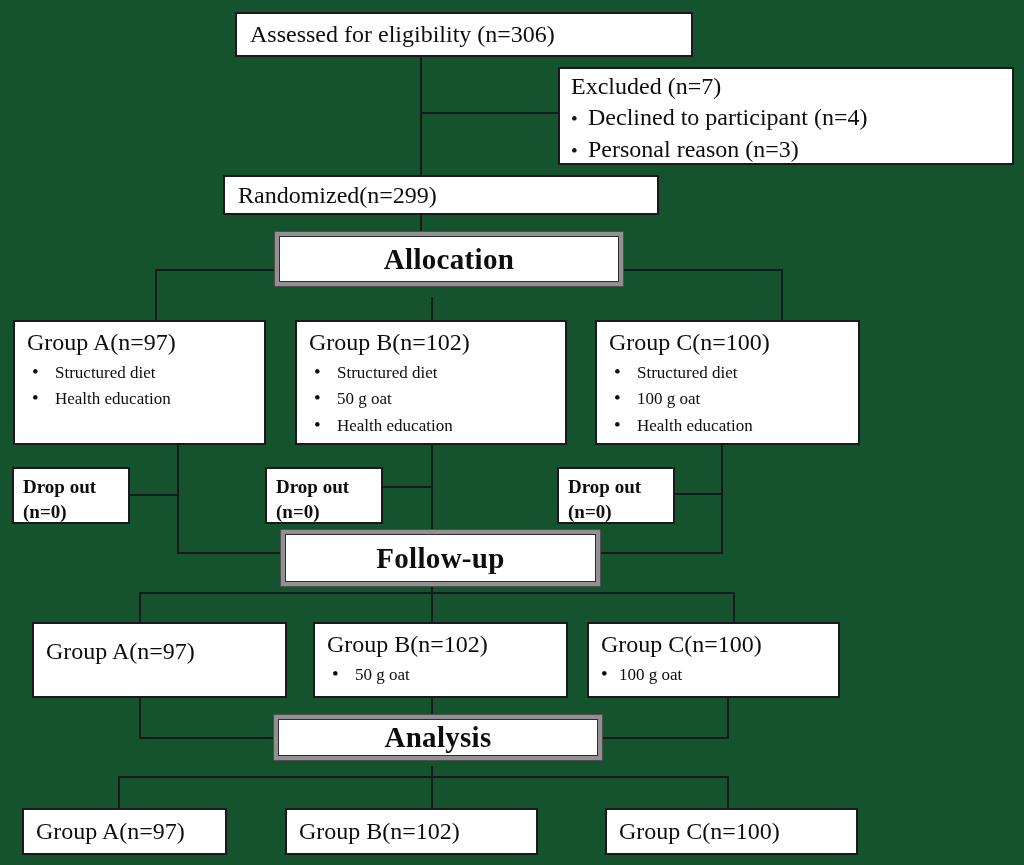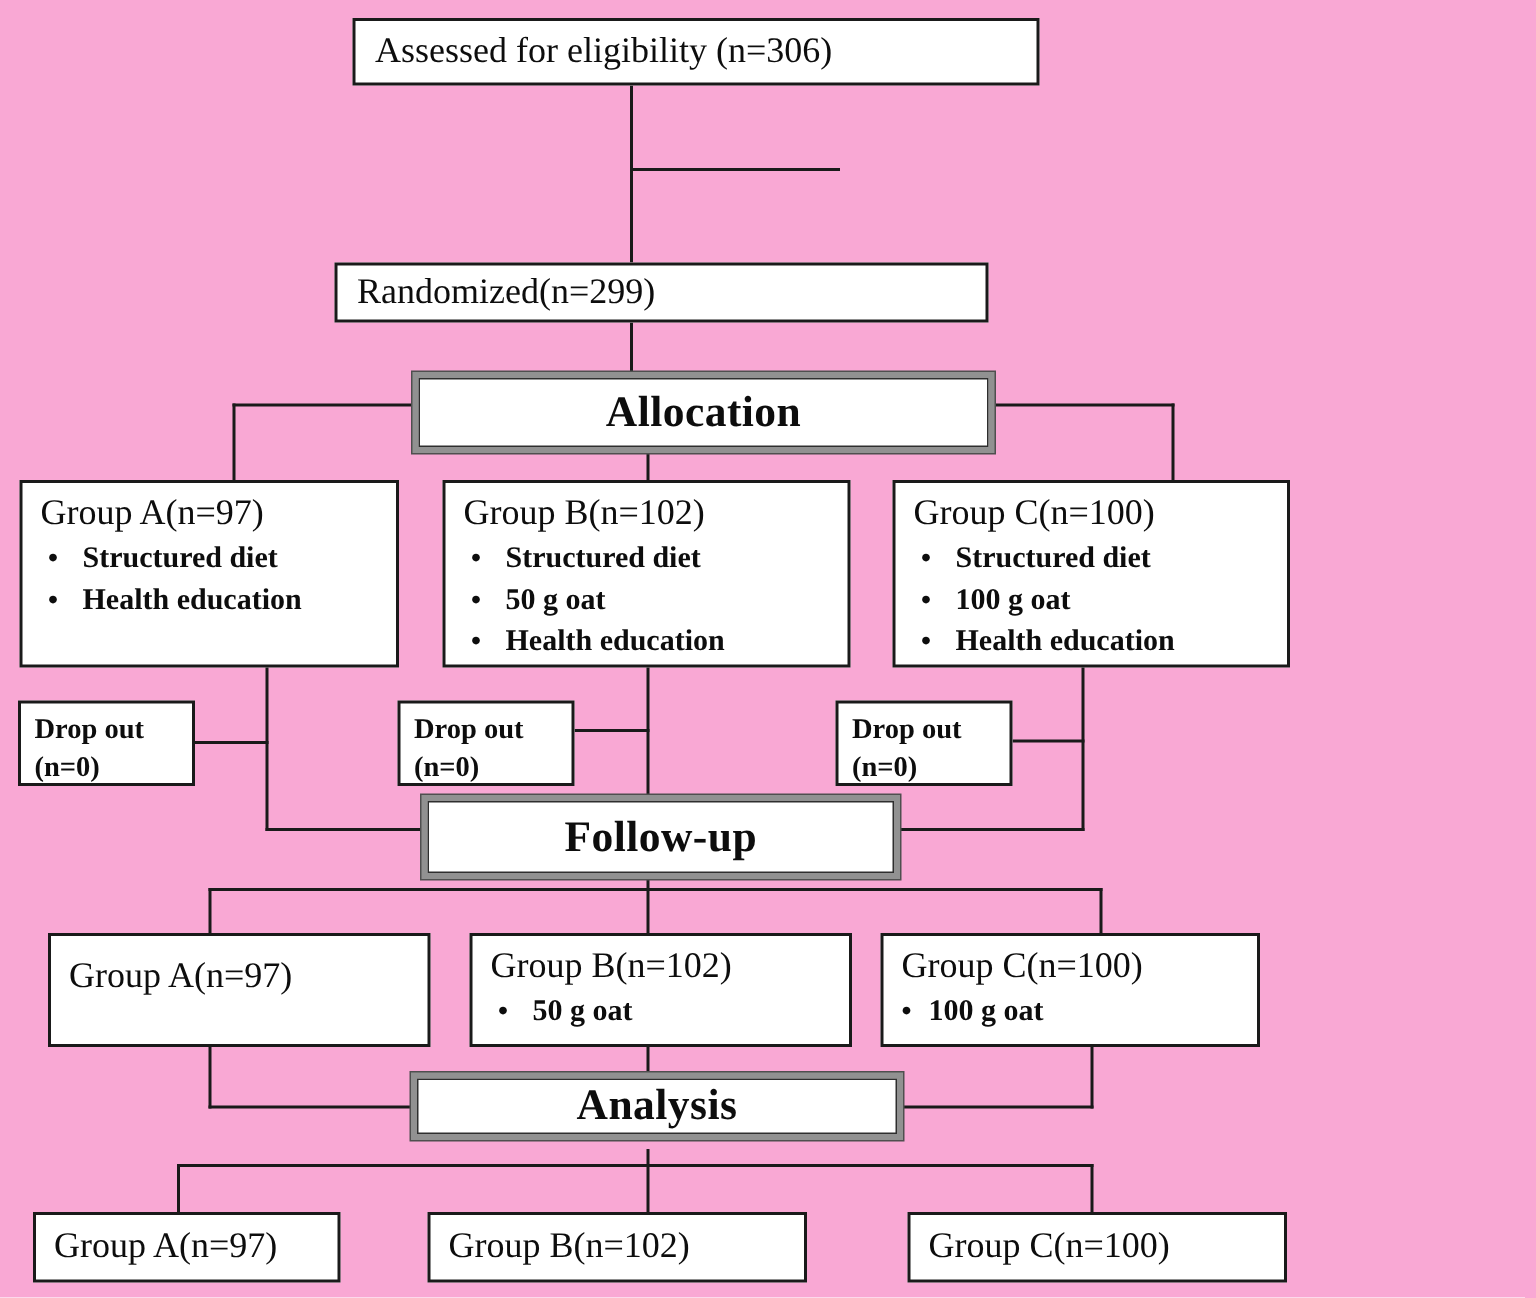--- a/index.html
+++ b/index.html
@@ -1,31 +1,31 @@
 <!DOCTYPE html>
 <html><head>
 <meta charset="utf-8">
 <style>
   * { margin:0; padding:0; box-sizing:border-box; }
   html,body { background:#ffffff; }
   .canvas {
-    position:relative; width:1024px; height:865px; background:#f9a8d4;
+    position:relative; width:1024px; height:865px; background:#14532d;
     font-family:"Liberation Serif","DejaVu Serif",serif; color:#0d0d0d; overflow:hidden;
   }
   .line { position:absolute; background:#1a1a1a; z-index:1; }
   .box  { position:absolute; background:#ffffff; border:2px solid #1a1a1a; z-index:2; }
   .label-box { display:flex; align-items:center; padding:0 13px; font-size:24px; }
   .stage {
     z-index:3; border:1px solid #2e2e2e;
     box-shadow:0 0 0 4px #919191, 0 0 0 5px #4f4f4f;
     display:flex; align-items:center; justify-content:center;
     font-weight:bold; font-size:29px; letter-spacing:.3px;
   }
   .gtitle { font-size:24px; padding:7px 12px 3px; white-space:nowrap; }
-  .bi { display:flex; align-items:baseline; font-weight:bold; font-size:20px; line-height:1.28; padding:1px 6px 1px 17px; white-space:nowrap; }
+  .bi { display:flex; align-items:baseline; font-weight:normal; font-size:17px; line-height:1.28; padding:1px 6px 1px 17px; white-space:nowrap; }
   .bu::before { content:"•"; font-size:19px; }
   .bi .bu { width:23px; flex:0 0 auto; }
   .excl { font-size:24px; line-height:31px; padding:2px 11px; }
   .excl .ebi { display:flex; align-items:baseline; white-space:nowrap; }
   .excl .bu { width:17px; flex:0 0 auto; }
   .drop { font-weight:bold; font-size:19px; line-height:1.32; padding:5px 9px; }
   .center-line { display:flex; align-items:center; padding:0 12px; font-size:24px; white-space:nowrap; }
 </style>
 </head>
 <body>
@@ -61,26 +61,37 @@
   <div class="line" style="left:431px;top:766px;width:2px;height:12px"></div>
   <div class="line" style="left:118px;top:776px;width:611px;height:2px"></div>
   <div class="line" style="left:118px;top:776px;width:2px;height:34px"></div>
   <div class="line" style="left:431px;top:776px;width:2px;height:34px"></div>
   <div class="line" style="left:727px;top:776px;width:2px;height:34px"></div>
 
   <div class="box label-box" style="left:235px;top:12px;width:458px;height:45px">
     <span>Assessed for eligibility (n=306)</span>
   </div>
 
+  <div class="box excl" style="left:558px;top:67px;width:456px;height:98px">
+    <div>Excluded (n=7)</div>
+    <div class="ebi">
+      <span class="bu"></span>
+      <span>Declined to participant (n=4)</span>
+    </div>
+    <div class="ebi">
+      <span class="bu"></span>
+      <span>Personal reason (n=3)</span>
+    </div>
+  </div>
 
   <div class="box label-box" style="left:223px;top:175px;width:436px;height:40px">
     <span>Randomized(n=299)</span>
   </div>
 
-  <div class="box stage" style="left:279px;top:252px;width:380px;height:46px">
+  <div class="box stage" style="left:279px;top:236px;width:340px;height:46px">
     <span>Allocation</span>
   </div>
 
   <div class="box" style="left:13px;top:320px;width:253px;height:125px">
     <div class="gtitle">Group A(n=97)</div>
     <div class="bi">
       <span class="bu"></span>
       <span>Structured diet</span>
     </div>
     <div class="bi">

